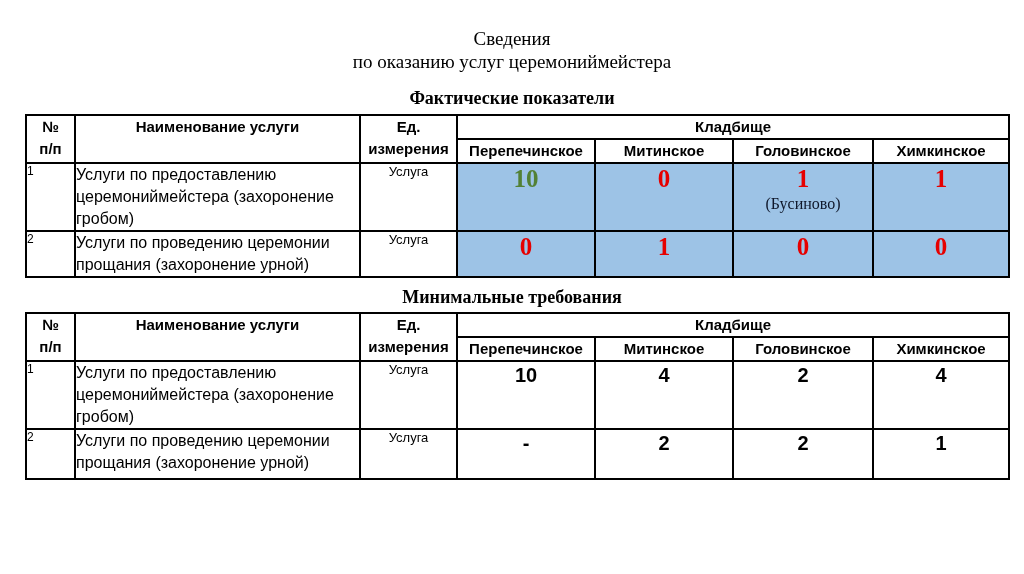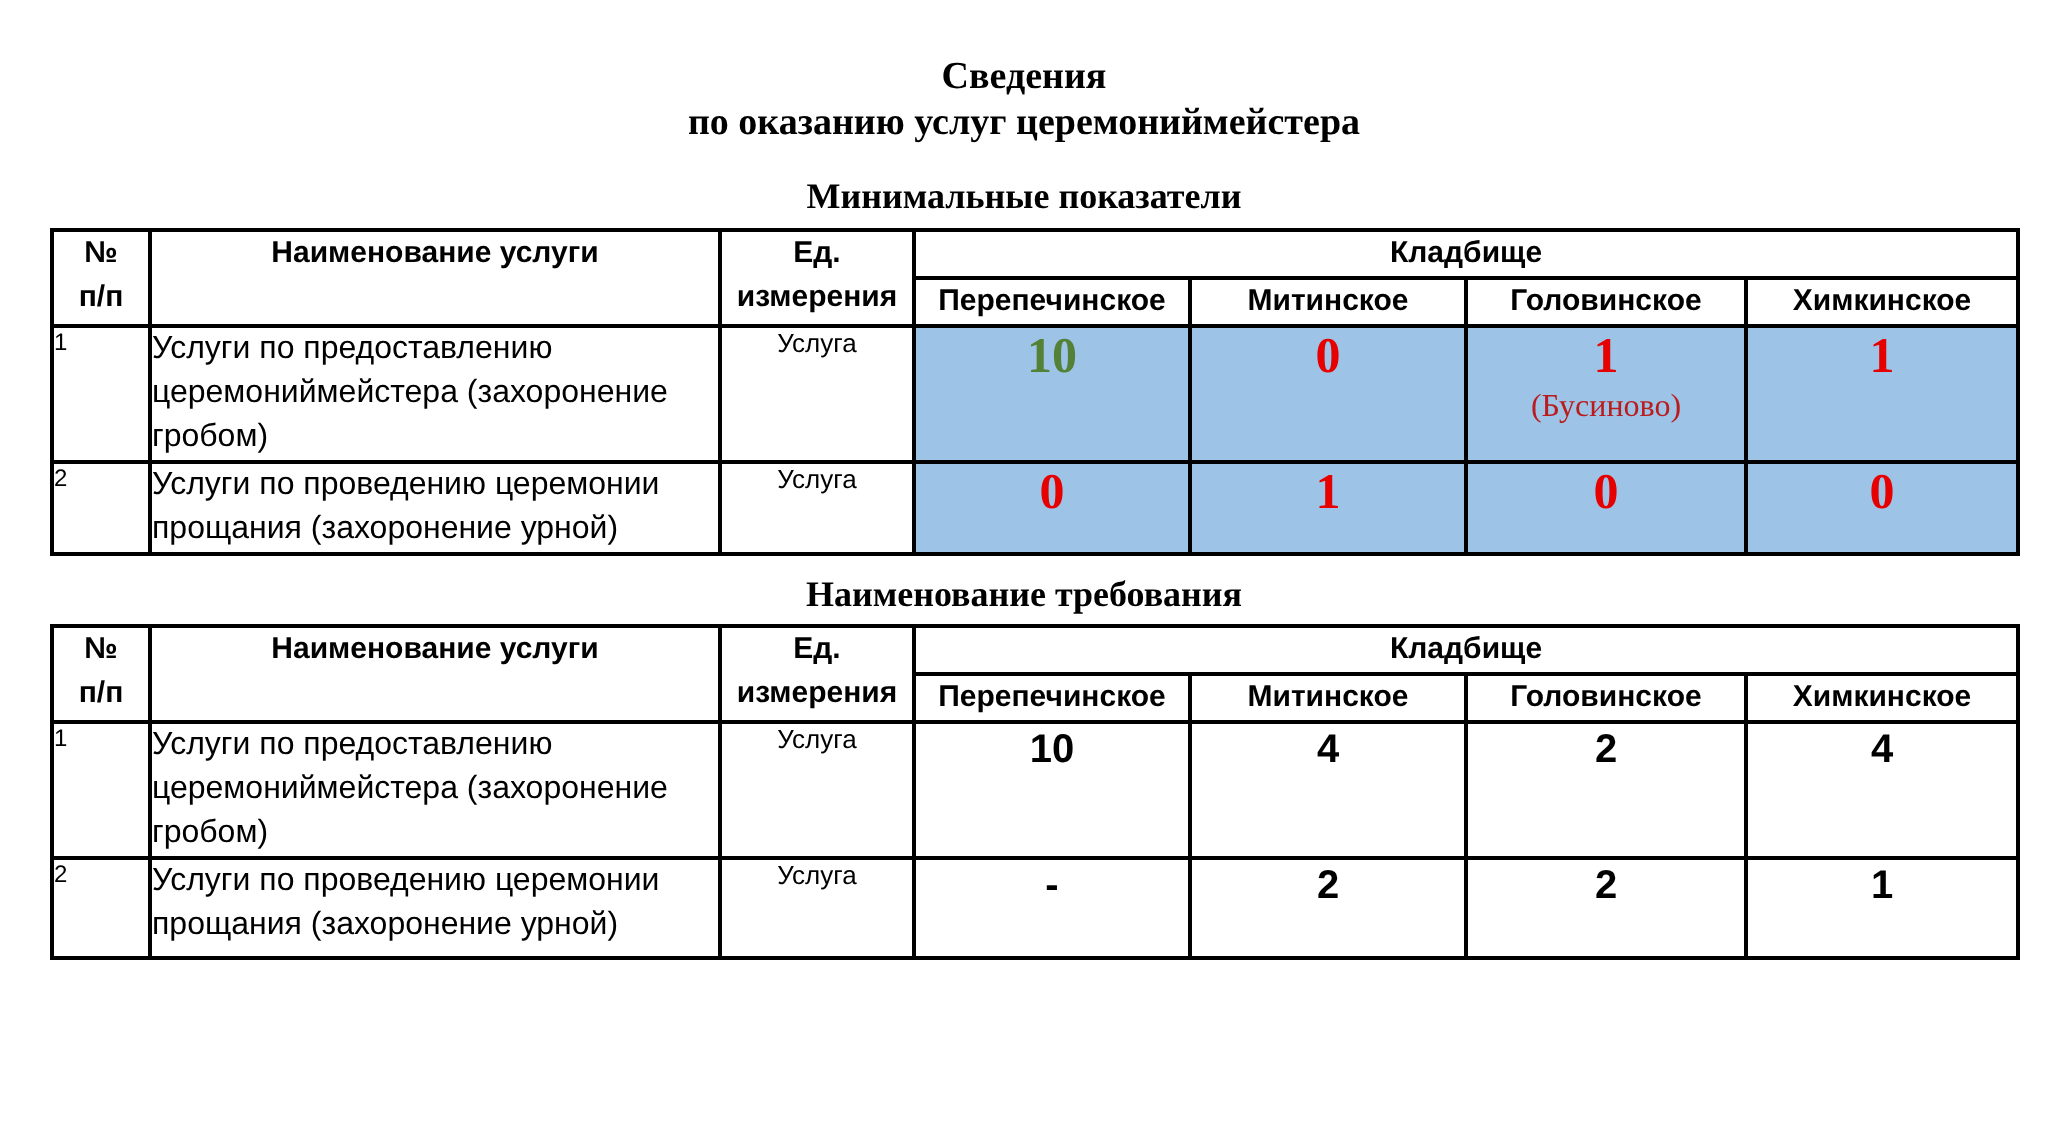--- a/index.html
+++ b/index.html
@@ -8,21 +8,21 @@
     width: 1024px;
     height: 574px;
     background: #ffffff;
     font-family: "Liberation Sans", sans-serif;
     overflow: hidden;
   }
   .title-block {
     margin-top: 27px;
     text-align: center;
     font-family: "Liberation Serif", serif;
-    font-weight: bold;
+    font-weight: normal;
     font-size: 19px;
     line-height: 23px;
     color: #000;
   }
   .section-title {
     text-align: center;
     font-family: "Liberation Serif", serif;
     font-weight: bold;
     font-size: 18px;
     line-height: 20px;
@@ -100,21 +100,21 @@
   tr.t2-row2 { height: 50px; }
 </style>
 </head>
 <body>
 
 <div class="title-block">
   <div>Сведения</div>
   <div>по оказанию услуг церемониймейстера</div>
 </div>
 
-<div class="section-title first">Минимальные показатели</div>
+<div class="section-title first">Фактические показатели</div>
 
 <table class="report">
   <colgroup>
     <col style="width:49px">
       <col style="width:285px">
       <col style="width:97px">
     <col style="width:138px">
       <col style="width:138px">
       <col style="width:140px">
       <col style="width:136px">
@@ -143,21 +143,21 @@
     <td class="cell-service">Услуги по предоставлению церемониймейстера (захоронение гробом)</td>
     <td class="cell-unit">Услуга</td>
     <td class="cell-val" style="background-color: rgb(157, 195, 230);">
       <div style="color: rgb(83, 129, 53);">10</div>
     </td>
     <td class="cell-val" style="background-color: rgb(157, 195, 230);">
       <div style="color: rgb(230, 0, 0);">0</div>
     </td>
     <td class="cell-val" style="background-color: rgb(157, 195, 230);">
       <div style="color: rgb(230, 0, 0);">1</div>
-      <div class="val-note" style="color: #b91c1c;">(Бусиново)</div>
+      <div class="val-note" style="color: #0f172a;">(Бусиново)</div>
     </td>
     <td class="cell-val" style="background-color: rgb(157, 195, 230);">
       <div style="color: rgb(230, 0, 0);">1</div>
     </td>
   </tr>
   <tr class="t1-row2">
     <td class="cell-num">2</td>
     <td class="cell-service">Услуги по проведению церемонии прощания (захоронение урной)</td>
     <td class="cell-unit">Услуга</td>
     <td class="cell-val" style="background-color: rgb(157, 195, 230);">
@@ -169,21 +169,21 @@
     <td class="cell-val" style="background-color: rgb(157, 195, 230);">
       <div style="color: rgb(230, 0, 0);">0</div>
     </td>
     <td class="cell-val" style="background-color: rgb(157, 195, 230);">
       <div style="color: rgb(230, 0, 0);">0</div>
     </td>
   </tr>
 </tbody>
   </table>
 
-<div class="section-title second">Наименование требования</div>
+<div class="section-title second">Минимальные требования</div>
 
 <table class="report">
   <colgroup>
     <col style="width:49px">
       <col style="width:285px">
       <col style="width:97px">
     <col style="width:138px">
       <col style="width:138px">
       <col style="width:140px">
       <col style="width:136px">

